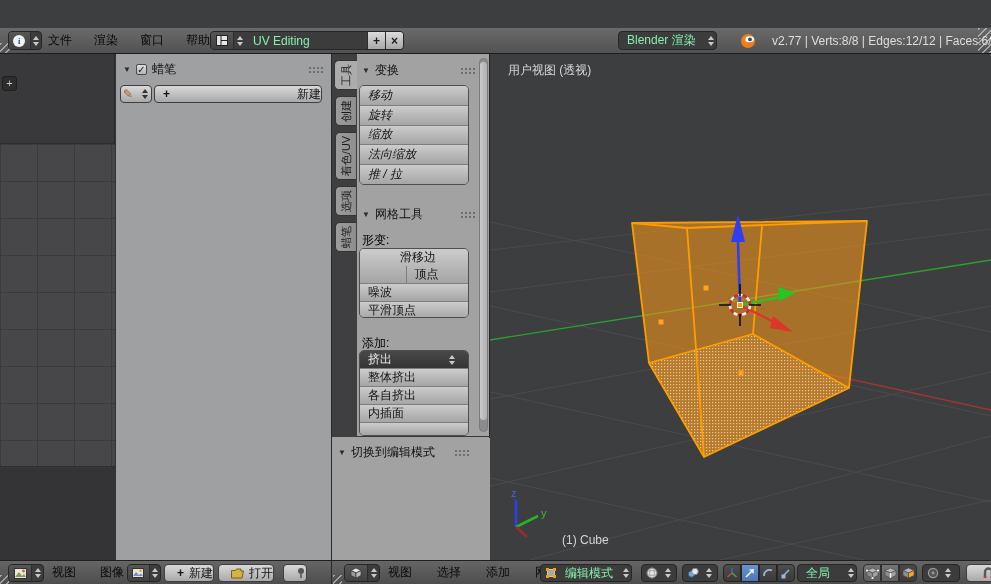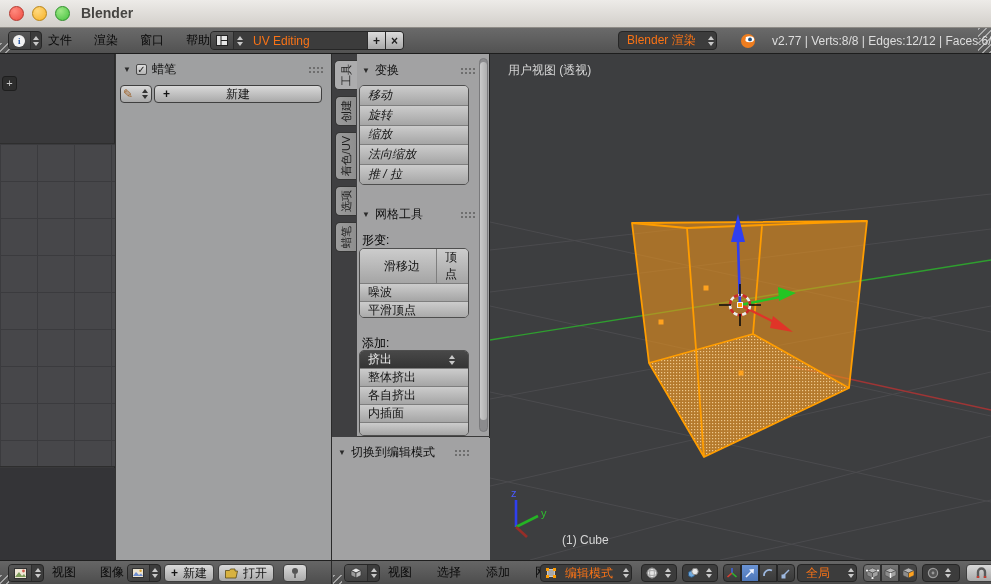--- a/index.html
+++ b/index.html
@@ -23,30 +23,30 @@
   .menu-item{color:#0a0a0a;line-height:25px;cursor:default;}
   .stripes{background:repeating-linear-gradient(135deg,rgba(230,230,230,.55) 0 1.5px,rgba(0,0,0,0) 1.5px 5px);}
 
   .dgroup{display:flex;align-items:stretch;height:19px;background:#3c3c3c;
     border:1px solid #262626;border-radius:4px;box-sizing:border-box;overflow:hidden;}
   .dgroup .iconbox{width:22px;background:linear-gradient(#565656,#414141);
     display:flex;align-items:center;justify-content:center;border-right:1px solid #2c2c2c;}
   .stepper{width:11px;display:flex;flex-direction:column;align-items:center;justify-content:center;gap:2px;}
   .tri-up{width:0;height:0;border-left:3px solid transparent;border-right:3px solid transparent;border-bottom:4px solid #c9c9c9;}
   .tri-dn{width:0;height:0;border-left:3px solid transparent;border-right:3px solid transparent;border-top:4px solid #c9c9c9;}
-  .dfield{color:#f97316;padding:0 8px;display:flex;align-items:center;white-space:nowrap;}
+  .dfield{color:#86efac;padding:0 8px;display:flex;align-items:center;white-space:nowrap;}
   .sbtn{width:17px;background:linear-gradient(#dcdcdc,#a8a8a8);color:#1d1d1d;
     display:flex;align-items:center;justify-content:center;border-left:1px solid #2c2c2c;font-weight:bold;}
   .icon-plus::before{content:"+";}
   .icon-x::before{content:"×";}
   .stats{color:#dedede;line-height:26px;white-space:nowrap;}
 
   
   .lw{background:linear-gradient(#d9d9d9,#a9a9a9);border:1px solid #3f3f3f;border-radius:4px;
-      color:#141414;display:flex;align-items:center;justify-content:center;box-sizing:border-box;}
+      color:#141414;display:flex;align-items:center;justify-content:flex-end;box-sizing:border-box;}
 
   
   .main{left:0;top:54px;width:991px;height:506px;}
   .uv-canvas{left:0;top:0;width:115px;height:506px;background:#39393b;border-right:1px solid #2a2a2a;box-sizing:border-box;}
   .uv-grid{left:0;top:89px;width:115px;height:324px;background-color:#47474a;
     background-image:linear-gradient(#3b3b3e 1px,transparent 1px),linear-gradient(90deg,#3b3b3e 1px,transparent 1px);
     background-size:37px 37px;border-top:1px solid #2e2e2e;border-bottom:1px solid #2e2e2e;box-sizing:border-box;}
   .uv-below{left:0;top:414px;width:115px;height:92px;background:#343437;}
   .region-plus{left:2px;top:22px;width:15px;height:15px;background:#2d2d2d;border:1px solid #1e1e1e;
     border-radius:3px;color:#c9c9c9;font-size:11px;line-height:13px;text-align:center;box-sizing:border-box;}
@@ -95,26 +95,20 @@
   .selcube.pressed{background:linear-gradient(#474747,#3c3c3c);}
   .manipbtn{width:18px;height:18px;display:flex;align-items:center;justify-content:center;
     background:linear-gradient(#4d4d4d,#3a3a3a);border:1px solid #262626;box-sizing:border-box;}
   .manipbtn.pressed{background:linear-gradient(#6a93d4,#4d76b8);}
 </style>
 </head>
 <body>
 
 <div id="app">
 
-  <div class="abs titlebar">
-    <div class="abs tl red"></div>
-    <div class="abs tl yel"></div>
-    <div class="abs tl grn"></div>
-    <div class="abs win-title">Blender</div>
-  </div>
 
   <div class="abs topbar">
     <div class="abs stripes" style="left:0;bottom:0;width:10px;height:10px;"></div>
 
     <div class="abs dgroup" style="left:8px;top:3px;width:34px;">
       <div class="iconbox">
         <div style="width:12px;height:12px;border-radius:50%;background:#f2f2f2;color:#2457a8;font-size:9px;font-weight:bold;text-align:center;line-height:12px;font-family:'Liberation Serif',serif;">i</div>
       </div>
       <div class="stepper">
           <div class="tri-up"></div>
@@ -233,21 +227,21 @@
         </div>
 
         <div class="abs p-header" style="left:5px;top:152px;width:113px;">
           <span class="p-tri">▼</span>
           <span>网格工具</span>
           <span style="flex:1;"></span>
           <span class="grip"></span>
         </div>
         <div class="abs shelf-label" style="left:5px;top:178px;">形变:</div>
         <div class="abs stack" style="left:2px;top:194px;width:110px;height:70px;">
-          <div class="row" style="padding-left:16px;">
+          <div class="row" style="padding-left:16px;flex-direction:column;">
             <span class="splitcell" style="width:60px;height:100%;">滑移边</span>
             <span class="splitcell" style="flex:1;height:100%;border-left:1px solid #7e7e7e;">顶点</span>
           </div>
           <div class="row">噪波</div>
           <div class="row">平滑顶点</div>
           <div class="row">随机</div>
         </div>
         <div class="abs shelf-label" style="left:5px;top:281px;">添加:</div>
         <div class="abs stack" style="left:2px;top:296px;width:110px;height:86px;">
           <div class="row dark">

